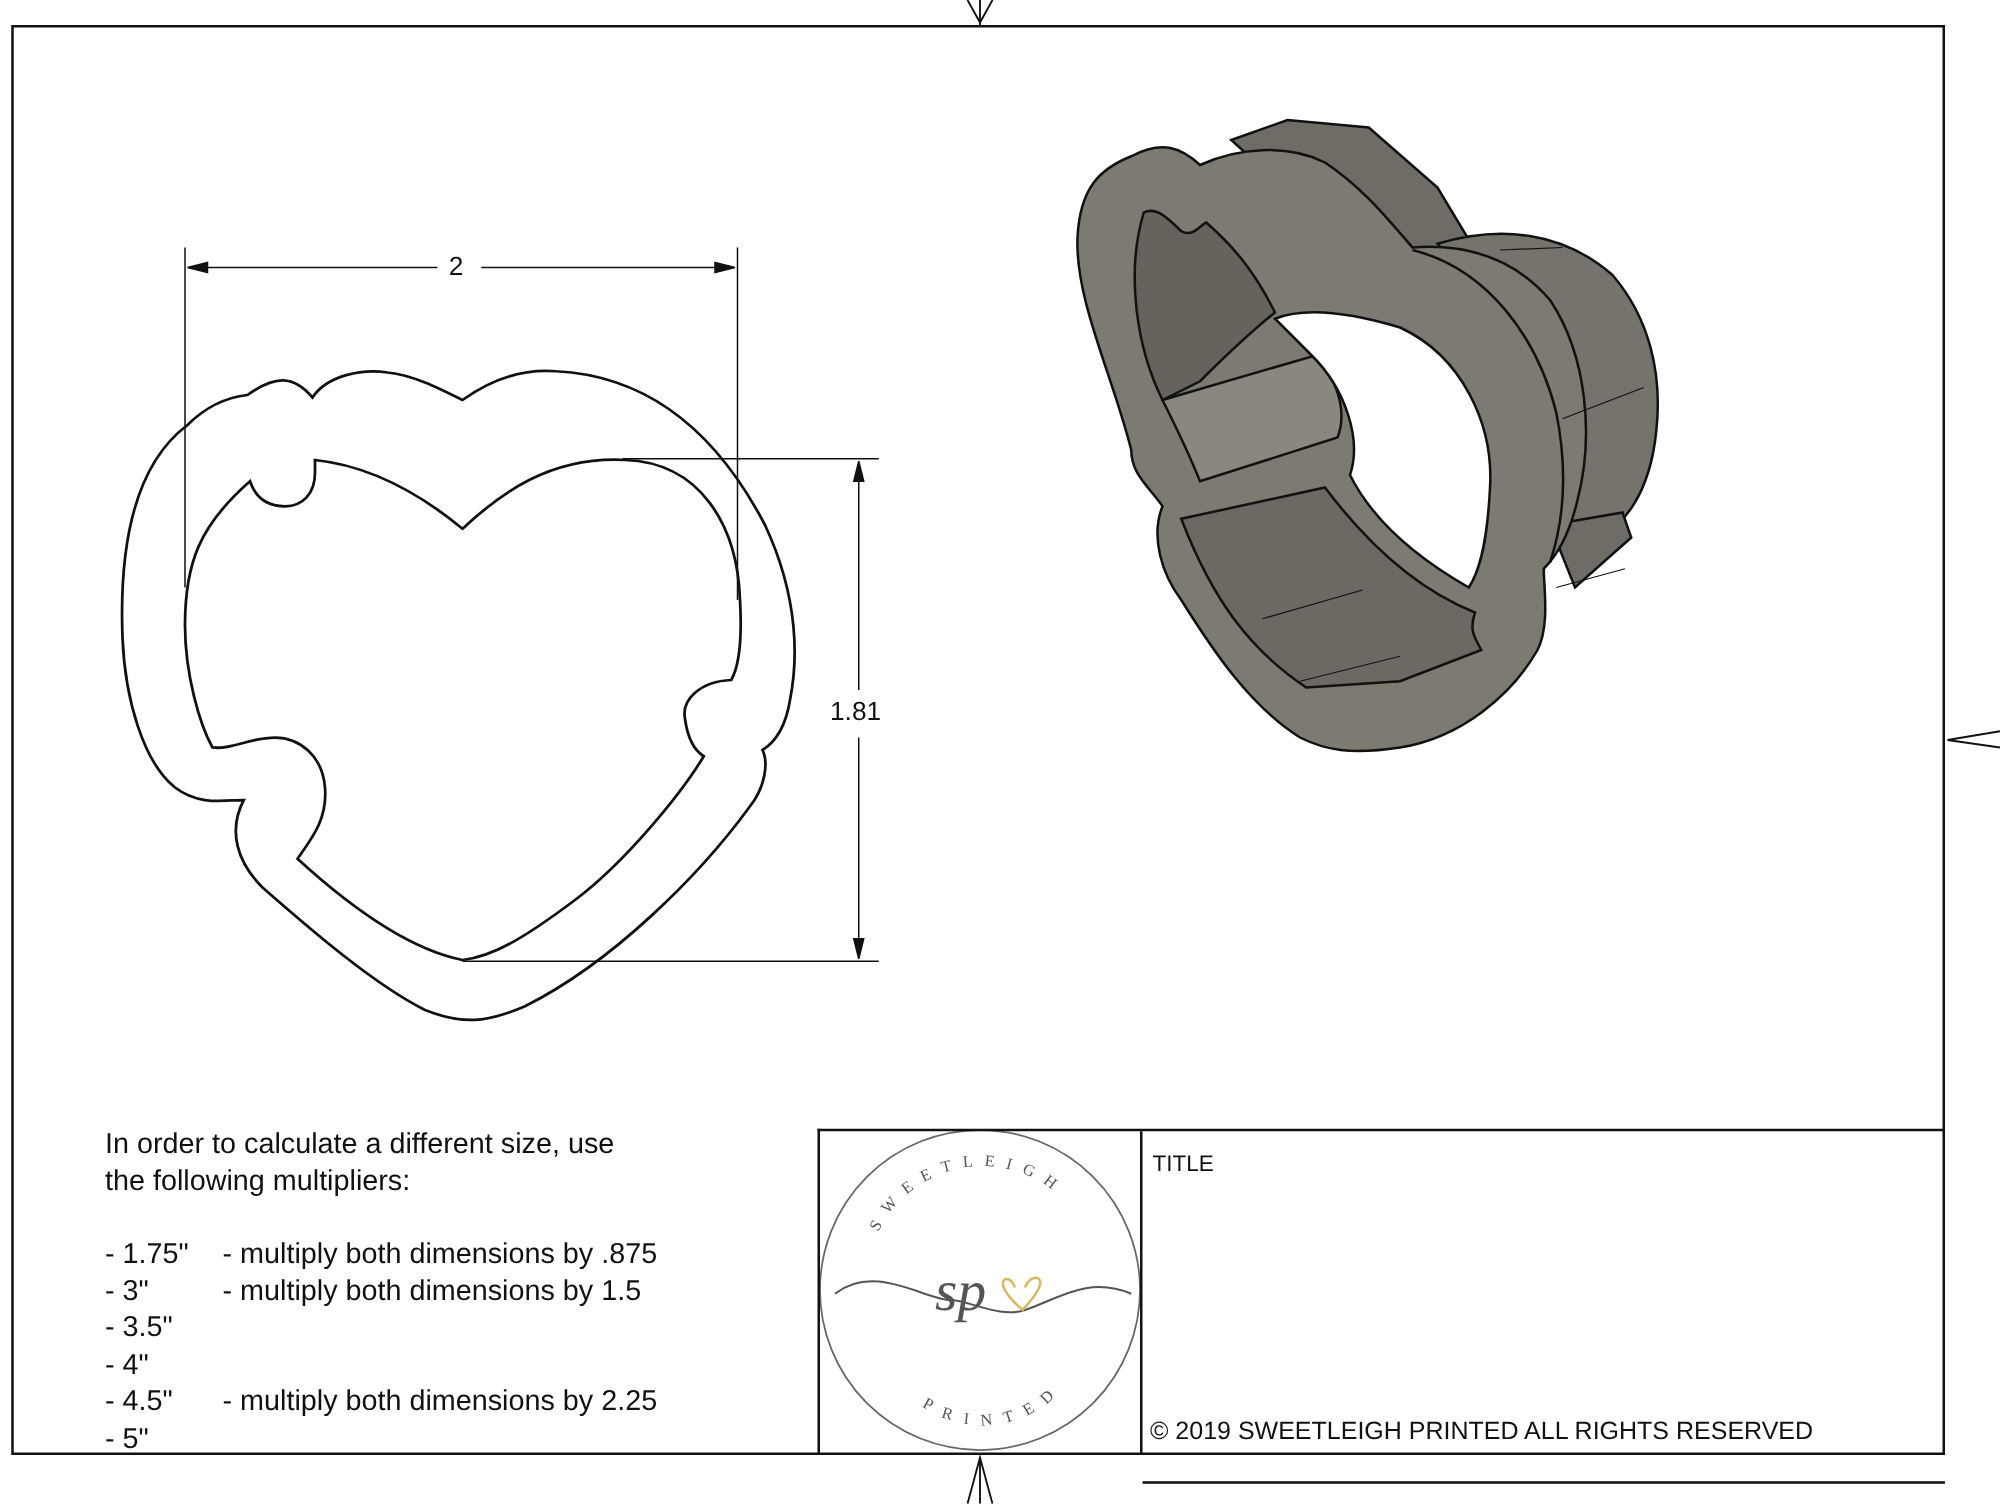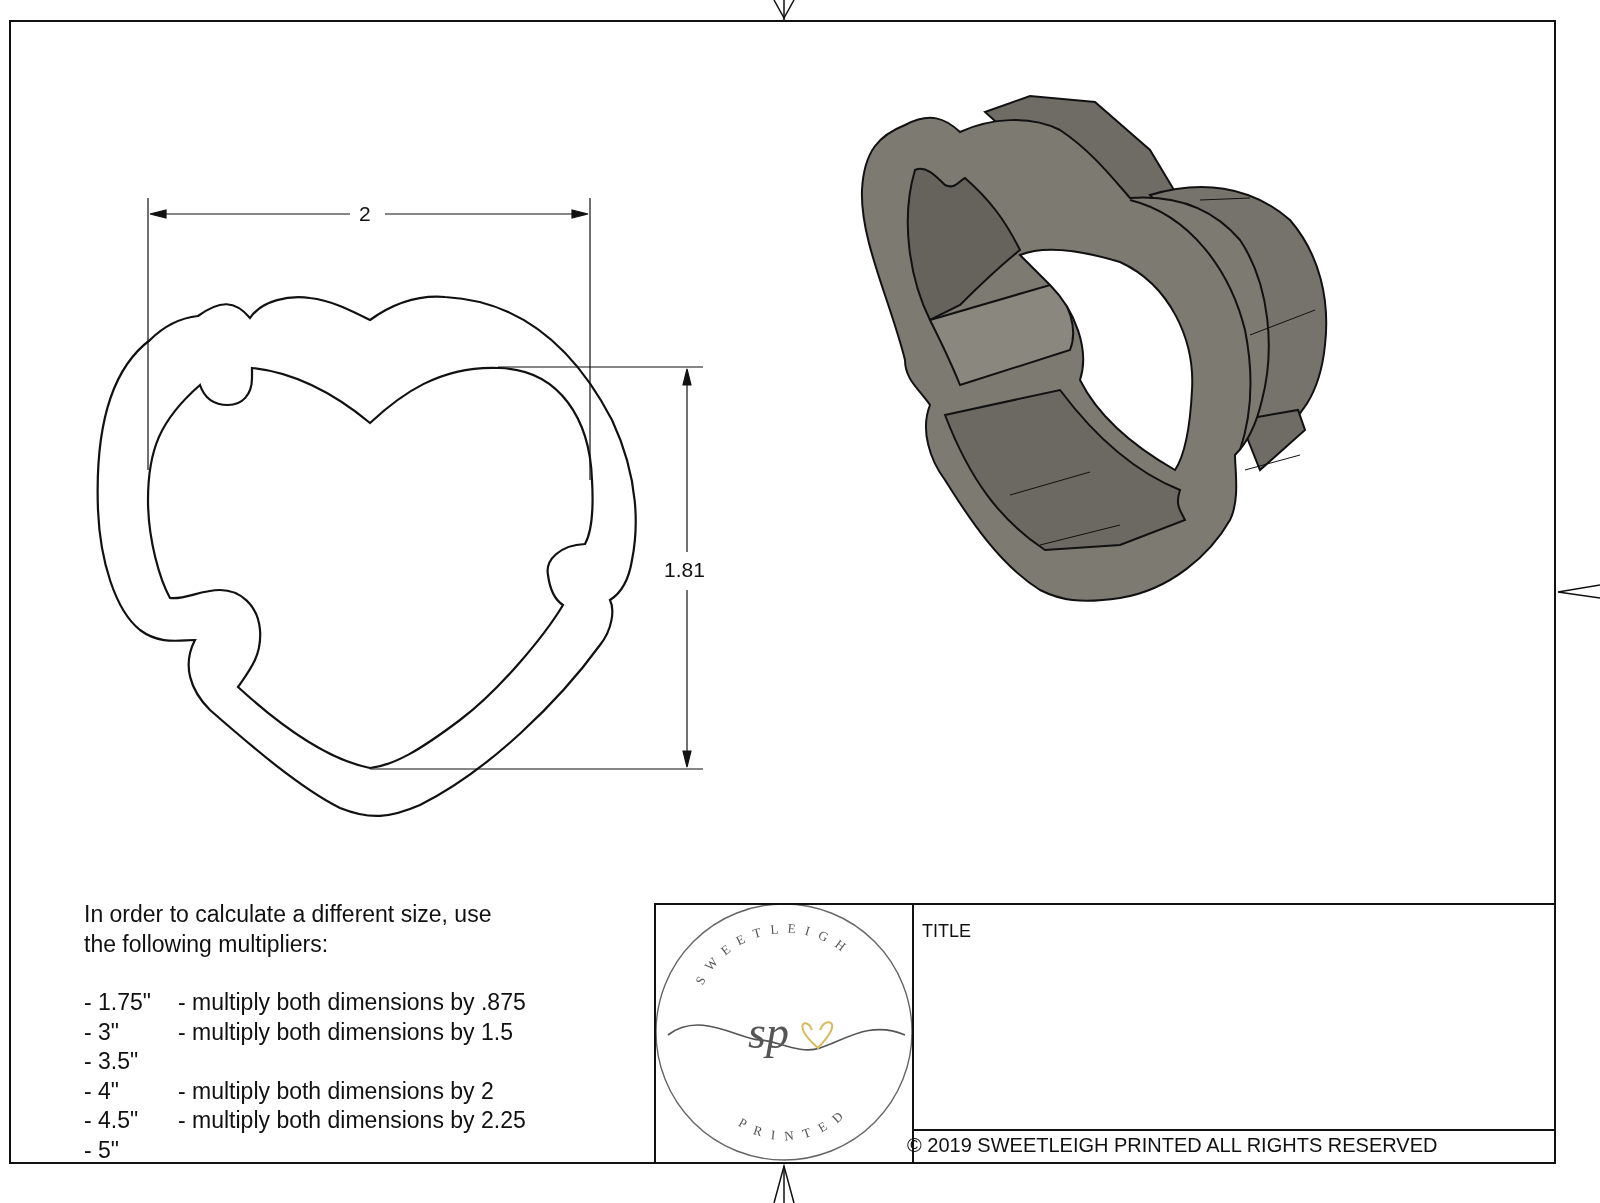--- a/index.html
+++ b/index.html
@@ -5,24 +5,24 @@
   html, body { margin: 0; padding: 0; background: #ffffff; }
   body { width: 1600px; height: 1203px; position: relative; overflow: hidden; font-family: "Liberation Sans", sans-serif; color: #111; }
   .frame { position: absolute; left: 9px; top: 20px; width: 1547px; height: 1144px; border: 2px solid #111; box-sizing: border-box; }
   svg.layer { position: absolute; left: 0; top: 0; }
   .notes { position: absolute; left: 84px; top: 900px; font-size: 23px; line-height: 29.5px; color: #111; }
   .notes .intro { margin-bottom: 29px; }
   .notes .row { display: flex; white-space: nowrap; }
   .notes .size { width: 94px; }
   .titleblock { position: absolute; left: 654px; top: 903px; width: 902px; height: 261px; border-top: 2px solid #111; border-left: 2px solid #111; box-sizing: border-box; }
   .logo-cell { position: absolute; left: 0; top: 0; width: 258px; height: 259px; border-right: 2px solid #111; box-sizing: border-box; }
-  .title-cell { position: absolute; left: 258px; top: 0; right: 0; height: 226px; border-bottom: 2px solid #111; box-sizing: border-box; }
+  .title-cell { position: absolute; left: 258px; top: 0; right: 0; height: 282px; border-bottom: 2px solid #111; box-sizing: border-box; }
   .title-label { position: absolute; left: 8px; top: 16px; font-size: 18px; }
   .title-value { position: absolute; left: 8px; top: 40px; font-size: 45px; }
-  .copyright { position: absolute; left: 251px; top: 229px; font-size: 20px; white-space: nowrap; }
+  .copyright { position: absolute; left: 264px; top: 229px; font-size: 20px; white-space: nowrap; }
   .dim-label { position: absolute; font-size: 21px; background: #fff; padding: 0 4px; }
 </style>
 </head>
 <body>
 
 <div class="frame"></div>
 
 <svg class="layer" width="1600" height="1203" viewBox="0 0 1600 1203">
 
   <g stroke="#111" stroke-width="1.5" fill="none">
@@ -112,21 +112,20 @@
     </div>
   <div class="row">
       <span class="size">- 3"</span>
       <span>- multiply both dimensions by 1.5</span>
     </div>
   <div class="row">
       <span class="size">- 3.5"</span>
     </div>
   <div class="row">
       <span class="size">- 4"</span>
-      <span>- multiply both dimensions by 2</span>
     </div>
   <div class="row">
       <span class="size">- 4.5"</span>
       <span>- multiply both dimensions by 2.25</span>
     </div>
   <div class="row">
       <span class="size">- 5"</span>
     </div>
 </div>
 

